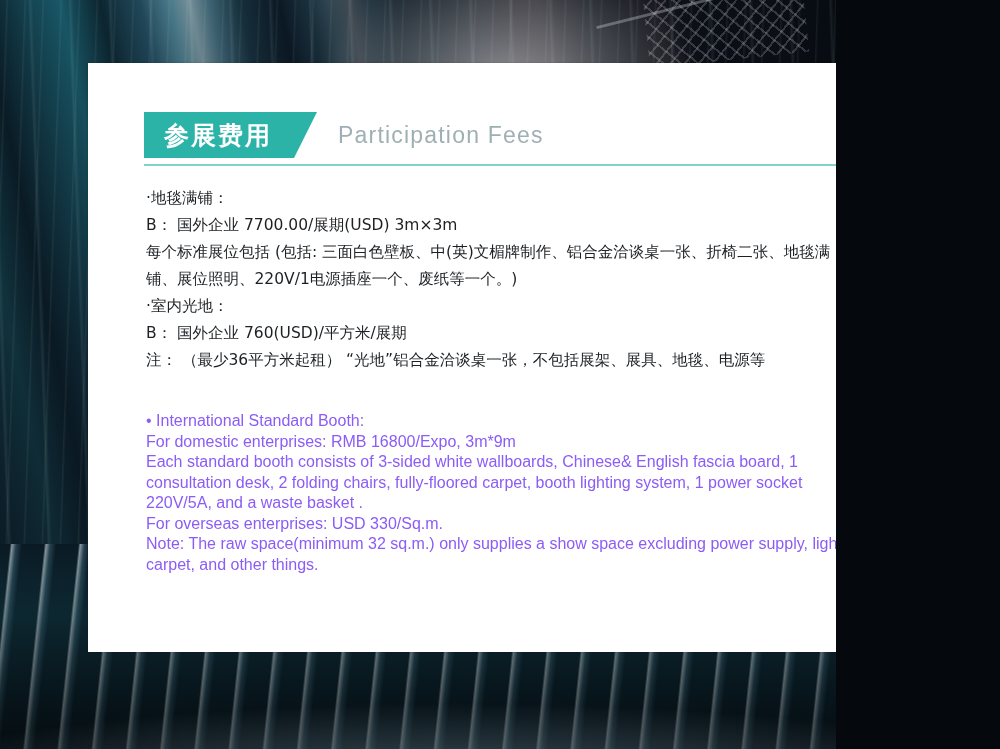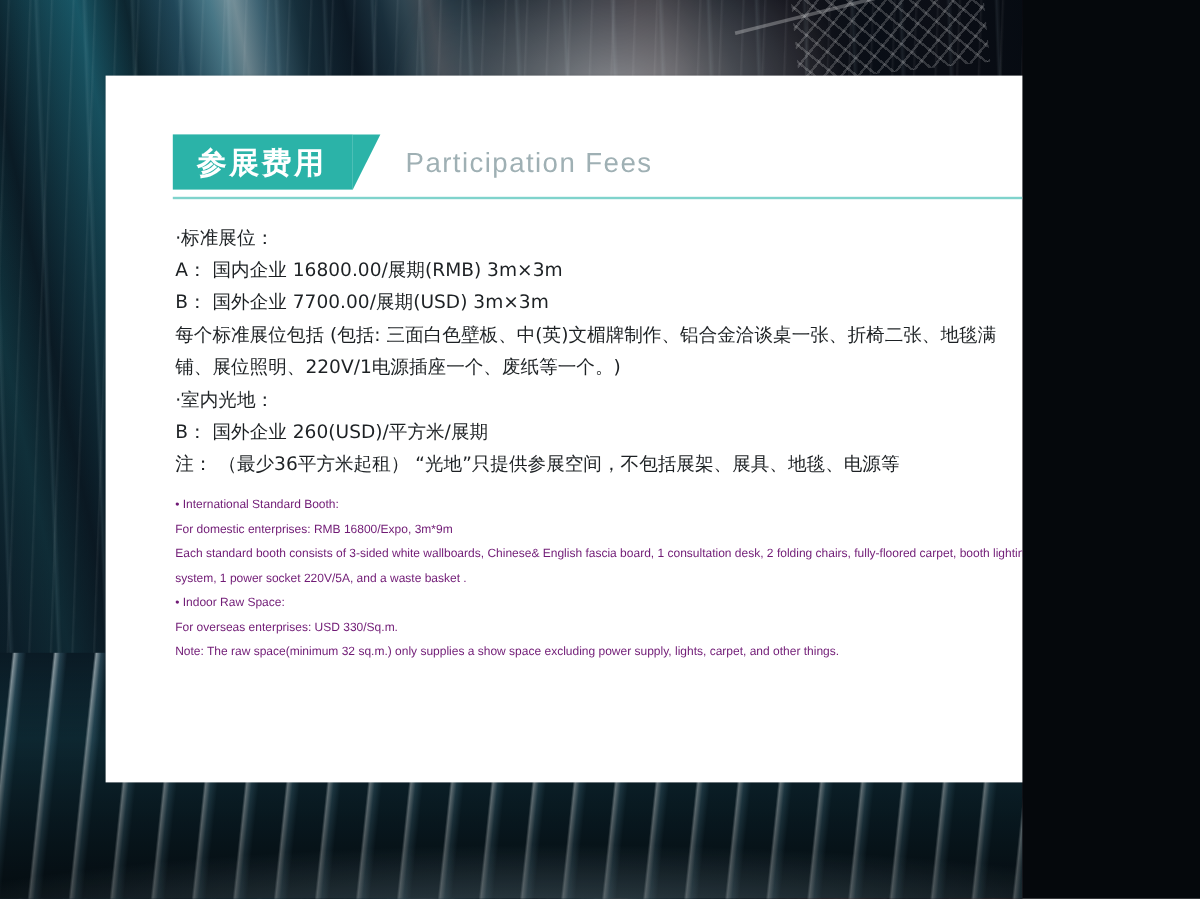--- a/index.html
+++ b/index.html
@@ -14,21 +14,20 @@
     background: #05080c;
   }
 
   
   .slide {
     position: relative;
     width: 836px;
     height: 749px;
     overflow: hidden;
     background: #06090e;
-    padding-left: 16px;
   }
   .bg {
     position: absolute;
     inset: 0;
     background:
       linear-gradient(105deg, rgba(0,0,0,0) 0%, rgba(10,18,28,0.9) 40%, rgba(4,8,14,1) 100%),
       linear-gradient(78deg,
         #0b1a22 0%, #0d2530 6%, #123a44 10%, #0a1c26 14%,
         #133f4c 18%, #1b6272 22%, #0d2b35 26%,
         #2a5f74 30%, #6fb6c9 33%, #bfe7f0 35%, #6aa8bd 37%, #24505f 40%,
@@ -192,22 +191,22 @@
     color: #1d2124;
     font-size: 15.5px;
     line-height: 27px;
     font-family: "DejaVu Sans", "Liberation Sans", sans-serif;
   }
   .body-en {
     position: absolute;
     left: 58px;
     top: 348px;
     width: 716px;
-    color: #701a75;
-    font-size: 10px;
+    color: #8b5cf6;
+    font-size: 16px;
     line-height: 20.5px;
   }
   .line { white-space: pre-wrap; }
 </style>
 </head>
 <body>
 
 <div class="slide">
 
   <div class="bg"></div>
@@ -222,32 +221,30 @@
 
     <div class="title-row">
       <div class="title-cn-wrap">
         <span class="title-cn">参展费用</span>
       </div>
       <div class="title-en">Participation Fees</div>
     </div>
     <div class="title-rule"></div>
 
     <div class="body-cn">
-      <div class="line">·标准展位：</div>
-      <div class="line">A： 国内企业 16800.00/展期(RMB) 3m×3m</div>
+      <div class="line">·地毯满铺：</div>
       <div class="line">B： 国外企业 7700.00/展期(USD) 3m×3m</div>
       <div class="line">每个标准展位包括 (包括: 三面白色壁板、中(英)文楣牌制作、铝合金洽谈桌一张、折椅二张、地毯满铺、展位照明、220V/1电源插座一个、废纸等一个。)</div>
       <div class="line">·室内光地：</div>
-      <div class="line">B： 国外企业 260(USD)/平方米/展期</div>
-      <div class="line">注： （最少36平方米起租） “光地”只提供参展空间，不包括展架、展具、地毯、电源等</div>
+      <div class="line">B： 国外企业 760(USD)/平方米/展期</div>
+      <div class="line">注： （最少36平方米起租） “光地”铝合金洽谈桌一张，不包括展架、展具、地毯、电源等</div>
     </div>
 
     <div class="body-en">
       <div class="line">• International Standard Booth:</div>
       <div class="line">For domestic enterprises: RMB 16800/Expo, 3m*9m</div>
       <div class="line">Each standard booth consists of 3-sided white wallboards, Chinese&amp; English fascia board, 1 consultation desk, 2 folding chairs, fully-floored carpet, booth lighting system, 1 power socket 220V/5A, and a waste basket .</div>
-      <div class="line">• Indoor Raw Space:</div>
       <div class="line">For overseas enterprises: USD 330/Sq.m.</div>
       <div class="line">Note: The raw space(minimum 32 sq.m.) only supplies a show space excluding power supply, lights, carpet, and other things.</div>
     </div>
 
   </div>
 </div>
 
 </body></html>

